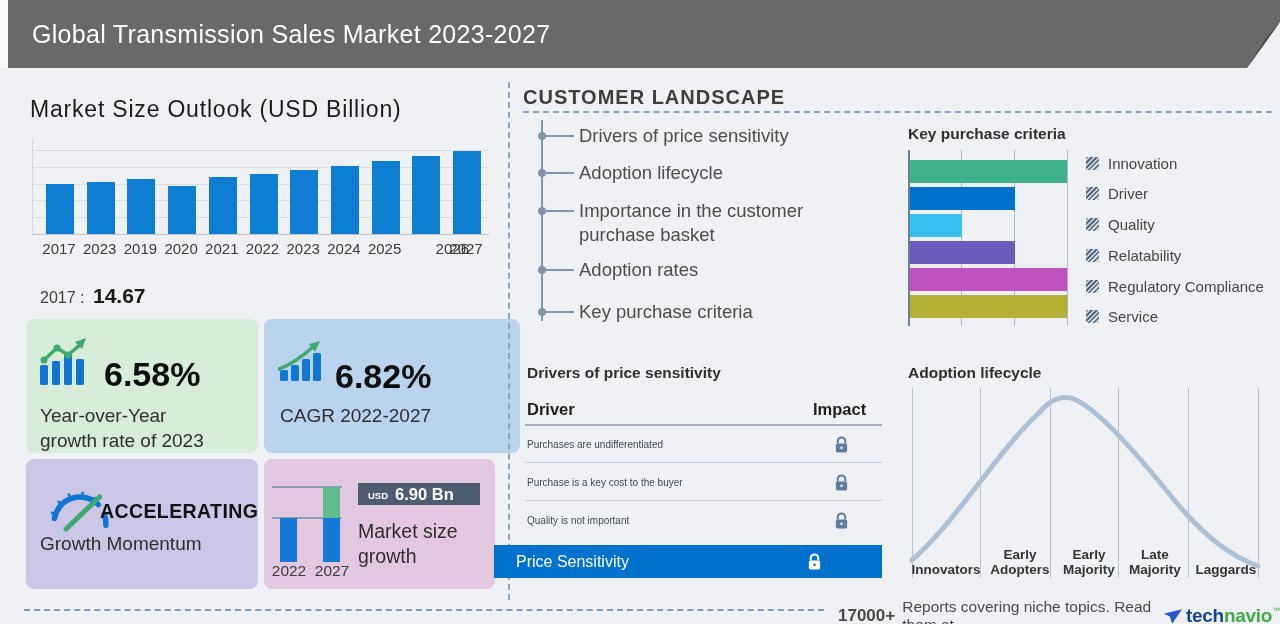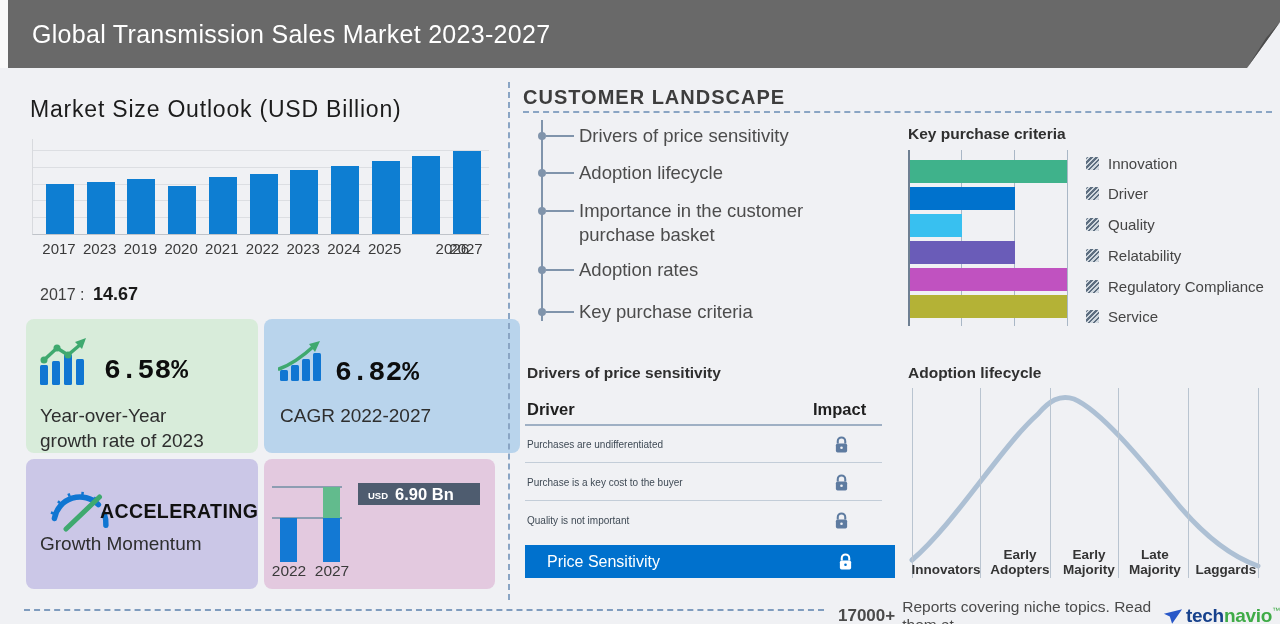--- a/index.html
+++ b/index.html
@@ -12,27 +12,27 @@
   .fold{position:absolute;right:0;bottom:0;width:36px;height:46px;}
   
   .mkt-title{position:absolute;left:30px;top:96px;font-size:23px;letter-spacing:.8px;color:#1c1c1c;}
   .mchart{position:absolute;left:32px;top:139px;width:456px;height:95px;
           border-bottom:1px solid #bfc3c9;border-left:1px solid #d8dade;
           background:repeating-linear-gradient(to top,#f0f1f4 0 15.8px,#dcdee2 15.8px 16.8px);}
   .mbar{position:absolute;bottom:0;width:28px;background:#0e7ed2;}
   .myears{position:absolute;left:32px;top:240px;width:456px;height:18px;}
   .myear{position:absolute;transform:translateX(-50%);font-size:15px;color:#3a3a3a;}
   .callout{position:absolute;left:40px;top:284px;font-size:16px;color:#3f3f3f;}
-  .callout b{font-size:18px;color:#1a1a1a;margin-left:4px;}
+  .callout b{font-size:21px;color:#1a1a1a;margin-left:4px;}
   .box{position:absolute;border-radius:8px;}
   .box-green{left:26px;top:319px;width:232px;height:134px;background:#d8ecda;}
   .box-blue{left:264px;top:319px;width:256px;height:134px;background:#b9d4ec;}
   .box-purple{left:26px;top:459px;width:232px;height:130px;background:#cbc7e7;}
   .box-pink{left:264px;top:459px;width:231px;height:130px;background:#e3c9df;}
-  .stat-val{position:absolute;font-size:28px;font-weight:bold;color:#0d0d0d;font-family:Liberation Mono, monospace;}
+  .stat-val{position:absolute;font-size:34px;font-weight:bold;color:#0d0d0d;}
   .stat-sub{position:absolute;font-size:19px;line-height:25px;color:#2e2e2e;}
   .accel{position:absolute;left:74px;top:41px;font-size:19.5px;font-weight:bold;color:#111;letter-spacing:.4px;}
   .gicon{position:absolute;}
   
   .mini-line{position:absolute;height:1.5px;background:#8d9db2;width:70px;left:8px;}
   .mini-bar{position:absolute;width:17px;}
   .mini-year{position:absolute;top:103px;font-size:15.5px;color:#3a3a3a;transform:translateX(-50%);}
   .usd-badge{position:absolute;left:94px;top:24px;width:122px;height:22px;background:#4e5c6f;color:#fff;
              display:flex;align-items:baseline;gap:7px;padding-left:10px;box-sizing:border-box;}
   .usd-cur{font-size:9.5px;font-weight:bold;align-self:center;padding-top:2px;}
@@ -57,21 +57,21 @@
   .kpc-lrow{display:flex;align-items:center;height:24px;margin-bottom:6.8px;}
   .kpc-swatch{width:13px;height:13px;border-radius:2px;
       background:repeating-linear-gradient(135deg,#5d6e80 0 1.5px,#cfd7de 1.5px 3.5px);}
   .kpc-label{font-size:15px;color:#454545;margin-left:9px;white-space:nowrap;}
   
   .tbl-head{position:absolute;top:400px;font-size:16.5px;font-weight:bold;color:#1f1f1f;}
   .tbl-underline{position:absolute;left:525px;top:424px;width:357px;border-top:2px solid #9fb0c4;}
   .tbl-row-text{position:absolute;left:527px;height:30px;line-height:30px;font-size:10px;color:#3f4a55;}
   .tbl-sep{position:absolute;left:525px;width:357px;border-top:1px solid #c3cdd8;}
   .tbl-lock{position:absolute;left:834px;}
-  .hl-row{position:absolute;left:525px;top:545px;width:370px;height:33px;background:#0071cd;}
+  .hl-row{position:absolute;left:494px;top:545px;width:370px;height:33px;background:#0071cd;padding-left:18px;}
   .hl-text{position:absolute;left:22px;top:0;line-height:33px;font-size:16px;color:#fff;}
   .hl-lock{position:absolute;left:313px;top:7px;}
   .lock{width:15px;height:19px;display:block;}
   .lock .shk{fill:none;stroke:#5e7ba0;stroke-width:2.2;}
   .lock .bdy{fill:#5e7ba0;}
   .lock .hole{fill:#f0f1f4;}
   .lock.white .shk{stroke:#fff;} .lock.white .bdy{fill:#fff;} .lock.white .hole{fill:#0071cd;}
   
   .al-chart{position:absolute;left:908px;top:388px;width:354px;height:190px;}
   .al-grid{position:absolute;top:0;height:190px;border-left:1.5px solid #b9c4d0;}
@@ -187,20 +187,24 @@
     <div class="mini-line" style="top:27px"></div>
     <div class="mini-line" style="top:58px"></div>
     <div class="mini-bar" style="left:16px;top:59px;height:44px;background:#1379d4"></div>
     <div class="mini-bar" style="left:59px;top:28px;height:31px;background:#62bb8d"></div>
     <div class="mini-bar" style="left:59px;top:59px;height:44px;background:#1379d4"></div>
     <div class="mini-year" style="left:25px">2022</div>
     <div class="mini-year" style="left:68px">2027</div>
     <div class="usd-badge">
       <span class="usd-cur">USD</span>
       <span class="usd-amt">6.90 Bn</span>
+    </div>
+    <div class="stat-sub" style="left:94px;top:60px;font-size:19.5px">
+      <div>Market size</div>
+      <div>growth</div>
     </div>
   </div>
 
   <div class="vdivider"></div>
 
   <div class="cl-title">CUSTOMER LANDSCAPE</div>
   <div class="cl-underline"></div>
   <div class="cl-vline"></div>
   <div id="cl-list">
       <div class="cl-item" style="top: 124px;">

